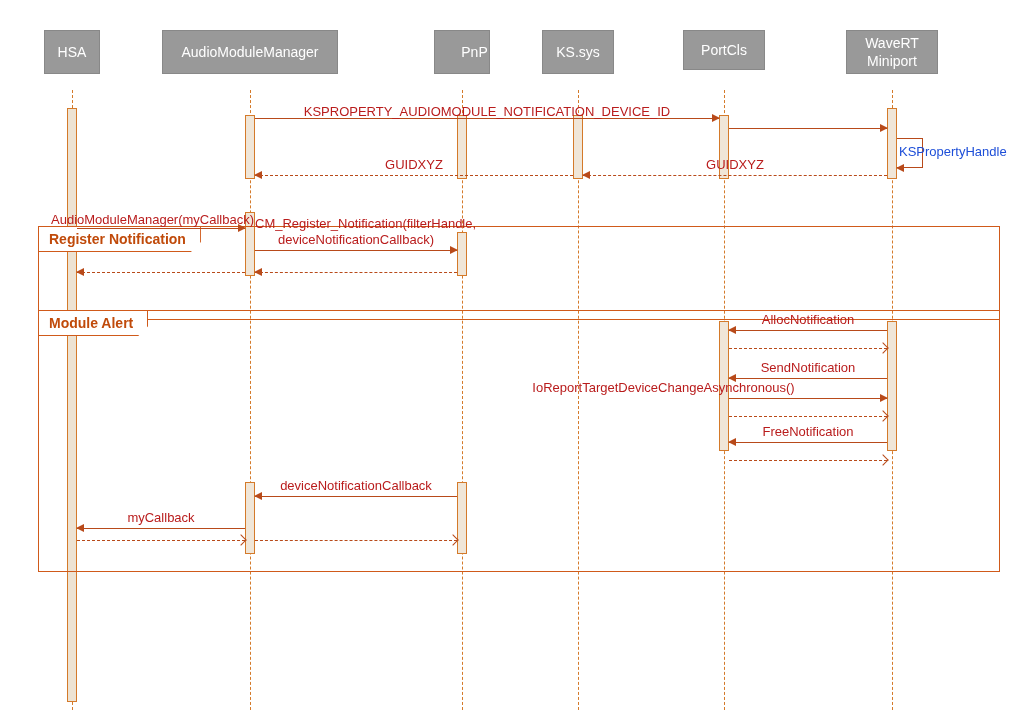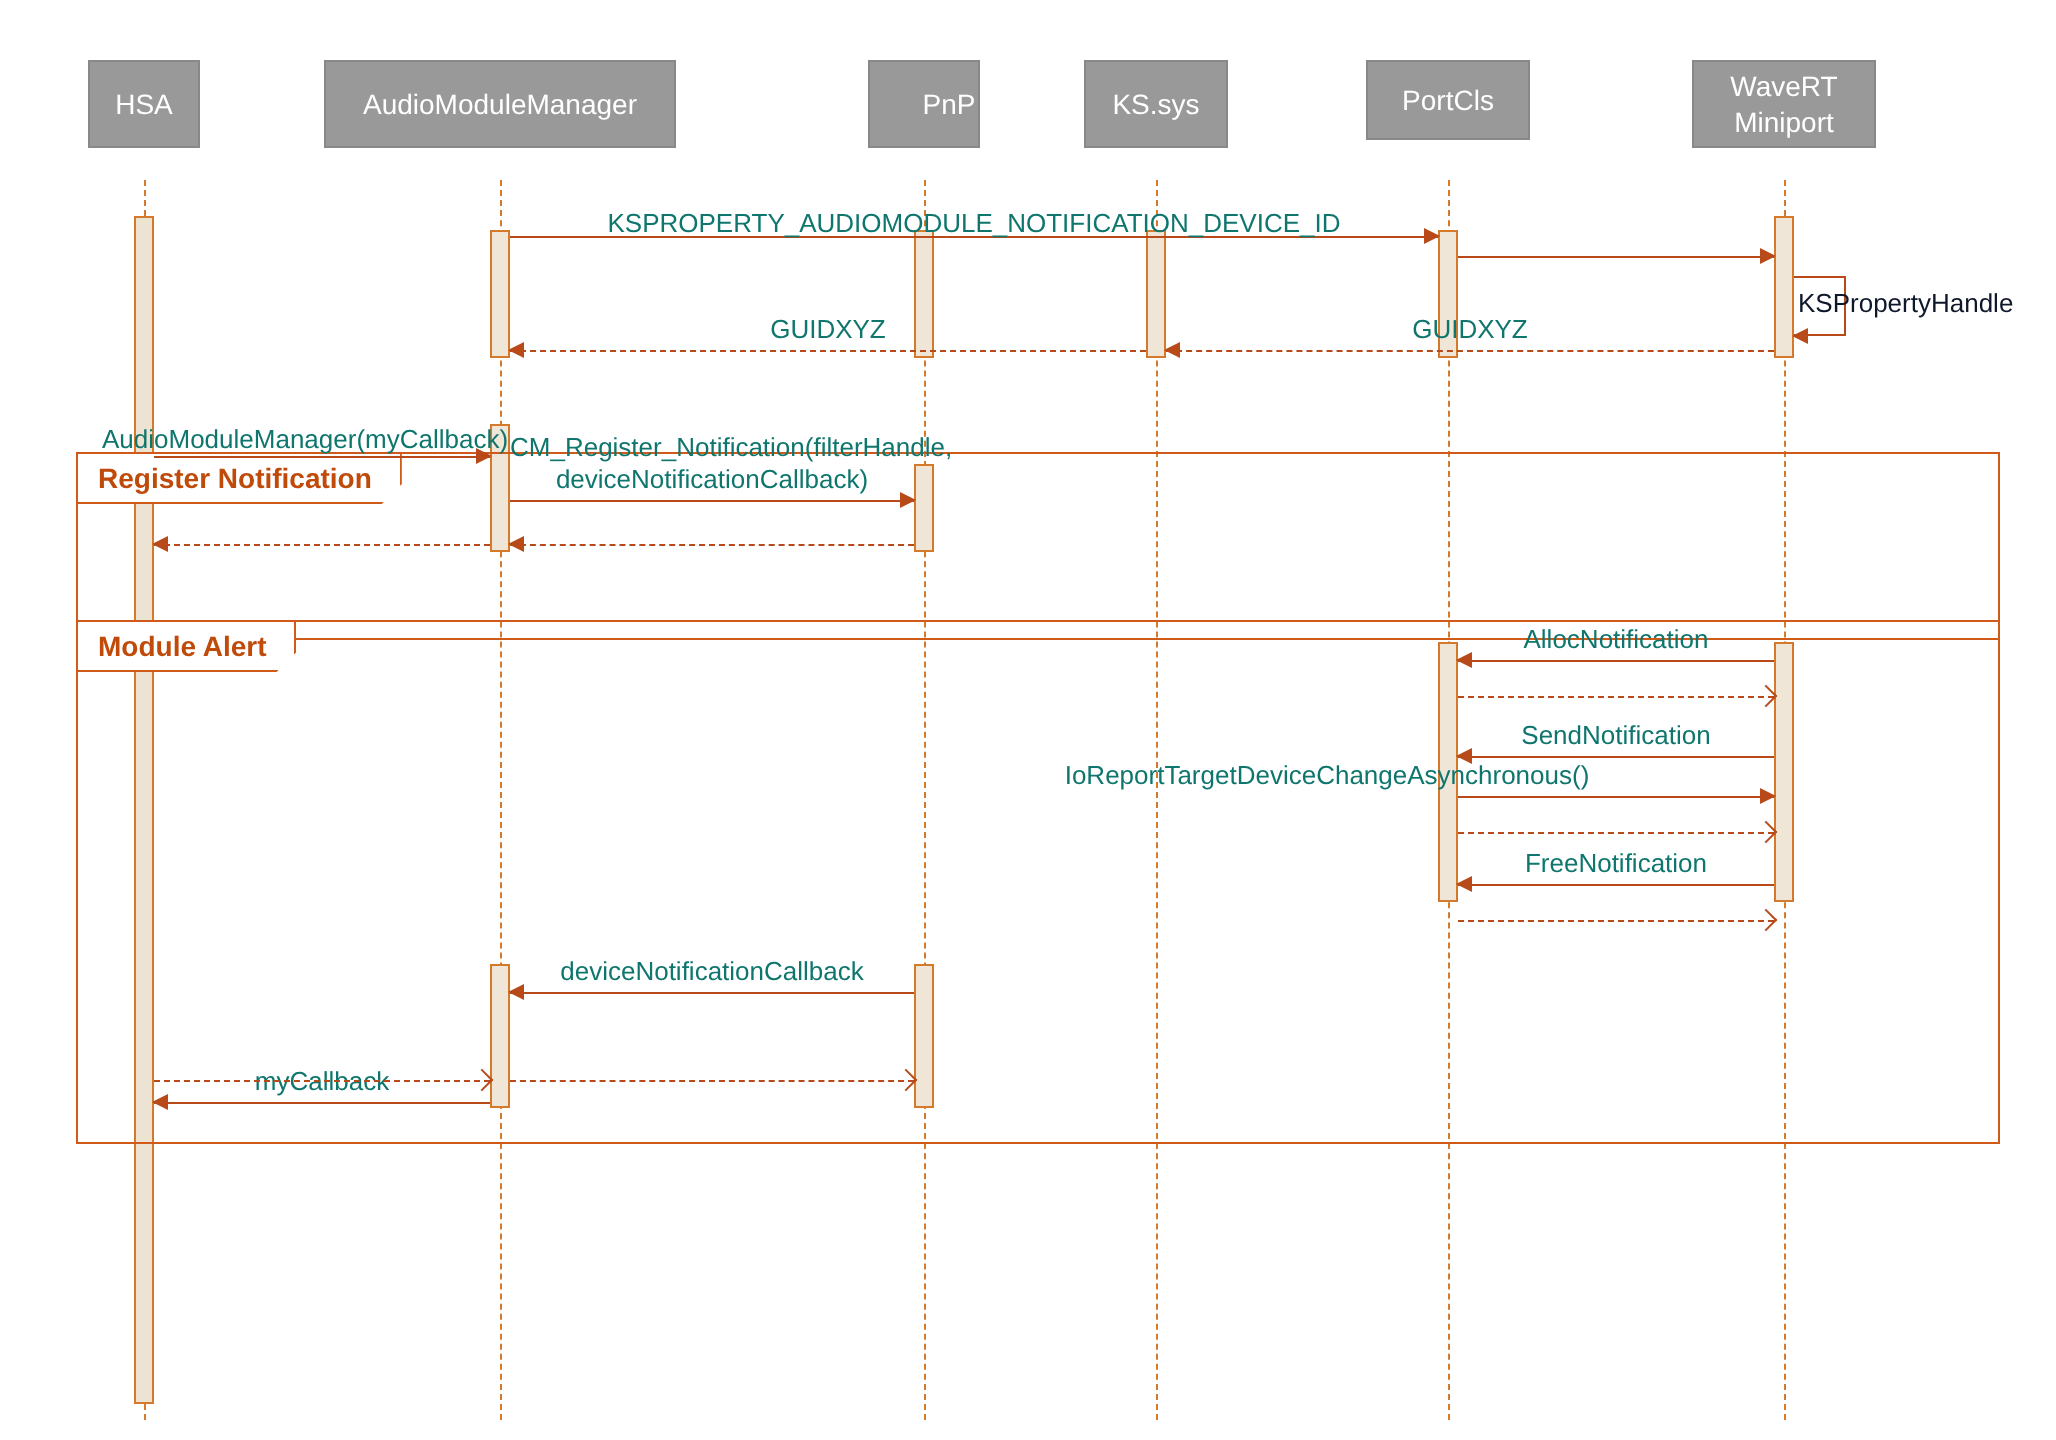--- a/index.html
+++ b/index.html
@@ -3,28 +3,28 @@
 <meta charset="utf-8">
 <style>
 * { box-sizing: border-box; margin: 0; padding: 0; }
 body { font-family: "Segoe UI", Arial, sans-serif; background: #fff; width: 1028px; height: 720px; position: relative; overflow: hidden; }
 .participant { position: absolute; top: 30px; background: #999; color: #fff; font-size: 14px; text-align: center; padding: 10px 12px; border: 1px solid #888; display: flex; align-items: center; justify-content: center; line-height: 1.3; }
 .lifeline { position: absolute; top: 90px; width: 0; border-left: 1px dashed #d47a2a; height: 620px; }
 .activation { position: absolute; width: 10px; background: #f0e6d8; border: 1px solid #d47a2a; }
 .msg { position: absolute; height: 1px; }
 .msg .line { position: absolute; top: 0; left: 0; right: 0; border-top: 1px solid #b84a1a; }
 .msg.dashed .line { border-top: 1px dashed #b84a1a; }
-.msg .label { position: absolute; top: -18px; left: 0; right: 0; text-align: center; font-size: 13px; color: #0f766e; white-space: nowrap; }
+.msg .label { position: absolute; top: -18px; left: 0; right: 0; text-align: center; font-size: 13px; color: #b91c1c; white-space: nowrap; }
 .arrow-r { position: absolute; right: -1px; top: -4px; width: 0; height: 0; border-top: 4px solid transparent; border-bottom: 4px solid transparent; border-left: 8px solid #b84a1a; }
 .arrow-l { position: absolute; left: -1px; top: -4px; width: 0; height: 0; border-top: 4px solid transparent; border-bottom: 4px solid transparent; border-right: 8px solid #b84a1a; }
 .arrow-r.open { border-left: none; border-top: 1px solid #b84a1a; border-bottom: none; width: 8px; height: 8px; border-right: 1px solid #b84a1a; transform: rotate(45deg); top: -4px; right: 0; }
 .frame { position: absolute; border: 1px solid #d05a1a; }
 .frame .tag { position: absolute; top: 0; left: 0; background: #fff; border-right: 1px solid #d05a1a; border-bottom: 1px solid #d05a1a; padding: 4px 14px 4px 10px; font-size: 14px; font-weight: bold; color: #c04a0a; clip-path: polygon(0 0, 100% 0, 100% 60%, calc(100% - 10px) 100%, 0 100%); }
 .self-return { position: absolute; border-right: 1px solid #b84a1a; border-top: 1px solid #b84a1a; border-bottom: 1px solid #b84a1a; }
-.self-return .label { position: absolute; font-size: 13px; color: #0f172a; white-space: nowrap; }
+.self-return .label { position: absolute; font-size: 13px; color: #1d4ed8; white-space: nowrap; }
 </style>
 </head>
 <body>
 
 <div class="participant" style="left:44px; width:56px; height:44px;">HSA</div>
 <div class="participant" style="left:162px; width:176px; height:44px;">AudioModuleManager</div>
 <div class="participant" style="left:434px; width:56px; height:44px;padding-left:37px;">PnP</div>
 <div class="participant" style="left:542px; width:72px; height:44px;">KS.sys</div>
 <div class="participant" style="left:683px; width:82px; height:40px;">PortCls</div>
 <div class="participant" style="left:846px; width:92px; height:44px; white-space: pre-line;">WaveRT
@@ -150,21 +150,21 @@
   <div class="line"></div>
   <div class="arrow-r open"></div>
 </div>
 
 <div class="msg" style="left:255px; top:496px; width:202px;text-decoration:underline;">
   <div class="line"></div>
   <div class="arrow-l"></div>
   <div class="label">deviceNotificationCallback</div>
 </div>
 
-<div class="msg" style="left:77px; top:551px; width:168px;">
+<div class="msg" style="left:77px; top:528px; width:168px;">
   <div class="line"></div>
   <div class="arrow-l"></div>
   <div class="label">myCallback</div>
 </div>
 
 <div class="msg dashed" style="left:77px; top:540px; width:168px;">
   <div class="line"></div>
   <div class="arrow-r open"></div>
 </div>
 

